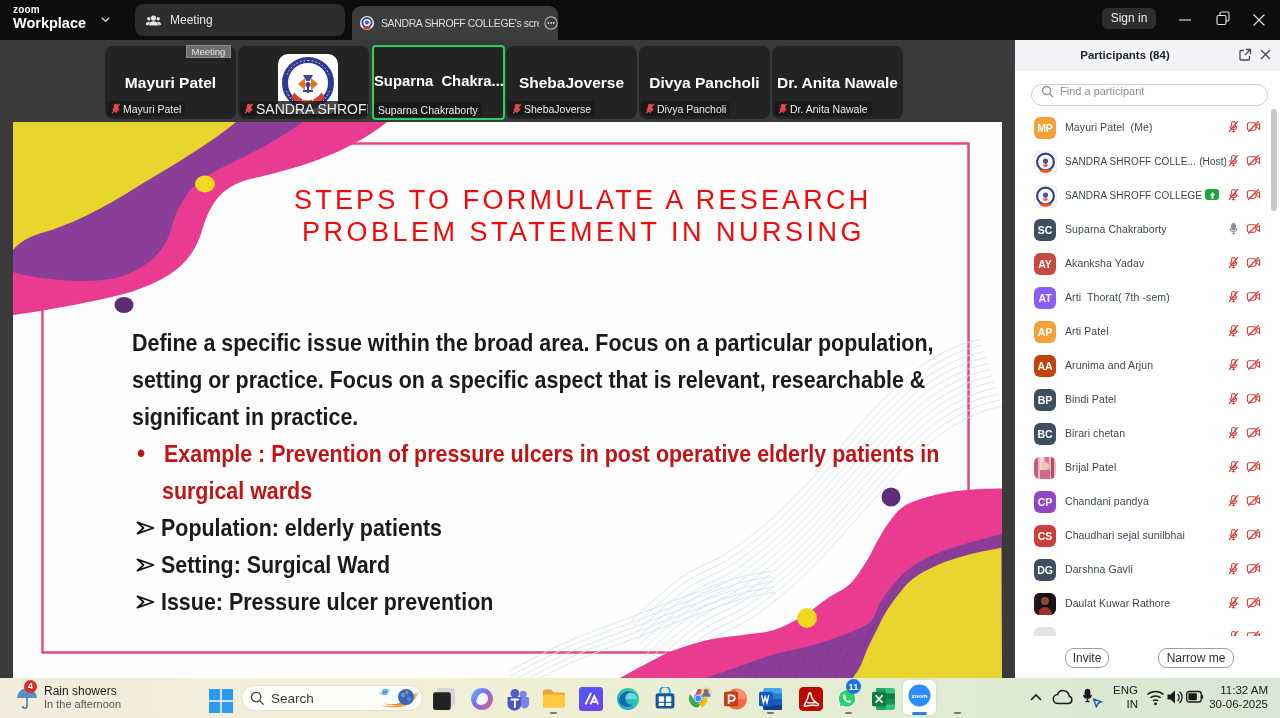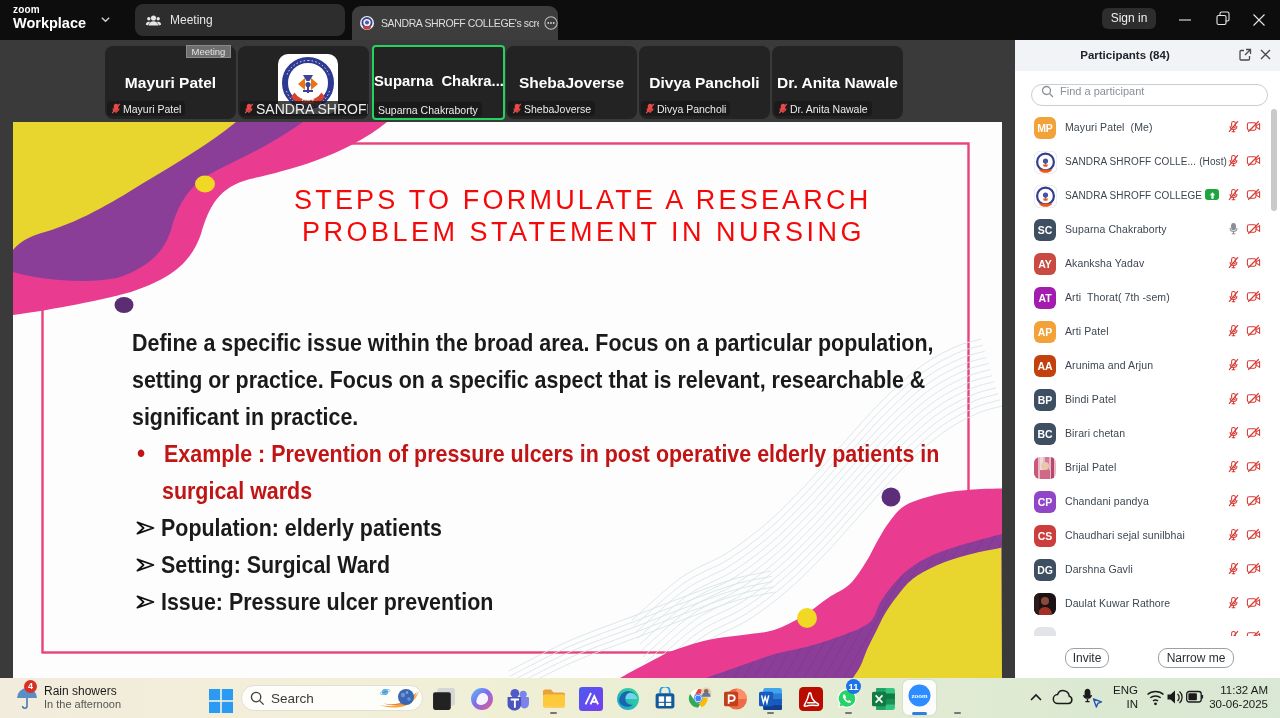--- a/index.html
+++ b/index.html
@@ -450,21 +450,21 @@
             <svg width="15" height="13" viewBox="0 0 18 16">
               <g stroke="#d83a34" fill="none" stroke-width="1.3">
                 <rect x="1.5" y="3.5" width="10.5" height="9" rx="2"></rect>
                 <path d="M12 7.5 L16.5 4.5 v7 L12 8.5"></path>
                 <path d="M2.5 14.5 L15.5 1.5" stroke-width="1.5"></path>
               </g>
             </svg>
           </div>
         </div>
       <div class="prow" style="top:240.5px">
-          <div class="pav" style="background:#a21caf">AT</div>
+          <div class="pav" style="background:#8b5cf6">AT</div>
           <div class="pname">Arti&nbsp; Thorat( 7th -sem)</div>
           <div class="picons">
             <svg width="13" height="13" viewBox="0 0 16 16">
               <g stroke="#d83a34" fill="none" stroke-width="1.3">
                 <path d="M8 1.8 a2.3 2.3 0 0 1 2.3 2.3 v3.4 a2.3 2.3 0 0 1 -4.6 0 v-3.4 a2.3 2.3 0 0 1 2.3 -2.3 z"></path>
                 <path d="M3.8 7.5 a4.2 4.2 0 0 0 8.4 0 M8 11.7 v2.5 M5.8 14.4 h4.4"></path>
                 <path d="M2.5 14.5 L13.5 1.5" stroke-width="1.5"></path>
               </g>
             </svg>
             <svg width="15" height="13" viewBox="0 0 18 16">

